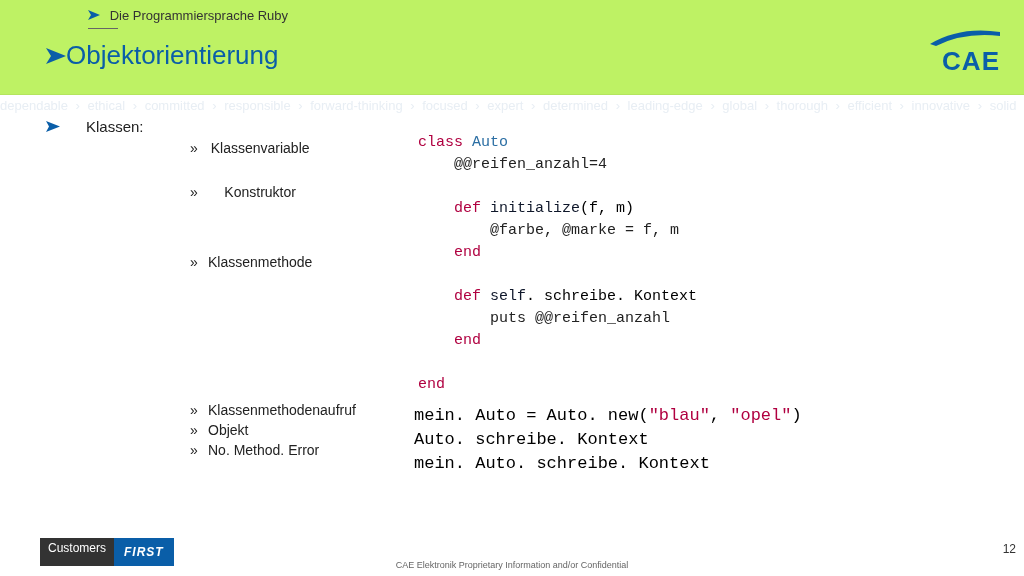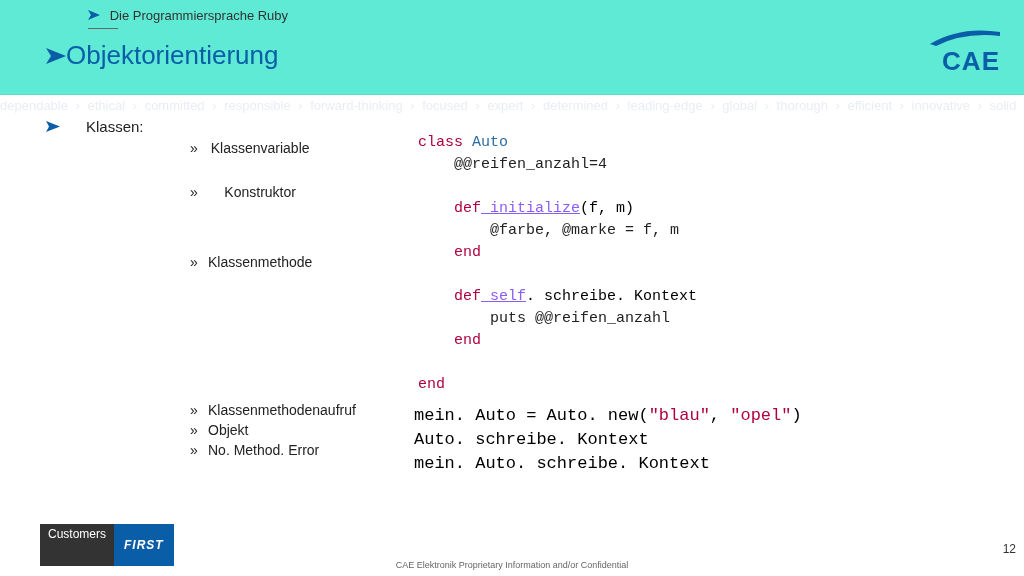--- a/index.html
+++ b/index.html
@@ -18,21 +18,21 @@
     padding: 95px 0 0 0;
     word-spacing: 4px;
     z-index: 0;
     overflow: hidden;
     user-select: none;
   }
   .bg-words span { white-space: nowrap; }
   .header-bar {
     position: absolute; top: 0; left: 0; right: 0;
     height: 95px;
-    background: #5eead4;
+    background: #bef264;
     z-index: 2;
     border-bottom: 1px solid rgba(0,0,0,0.05);
   }
   .breadcrumb {
     position: absolute; top: 8px; left: 88px;
     font-size: 13px; color: #333;
   }
   .breadcrumb-chevron {
     display: inline-block; margin-right: 6px;
     color: #0a5ea8;
@@ -109,21 +109,21 @@
     position: absolute; top: 292px; left: 412px;
     background: #fff;
     padding: 2px 10px 2px 2px;
     font-family: "Courier New", monospace;
     font-size: 17px;
     line-height: 24px;
     white-space: pre;
   }
   .kw { color: #b00040; }
   .cls { color: #2b6ea3; }
-  .fn  { color: #8b5cf6; text-decoration: underline; }
+  .fn  { color: #0f172a; }
   .str { color: #b00040; }
   .var { color: #222; }
   .footer {
     position: absolute; bottom: 6px; left: 0; right: 0;
     z-index: 2;
     text-align: center;
     font-size: 9px; color: #666; margin-top: 6px;
   }
   .page-num {
     position: absolute; bottom: 20px; right: 8px;
@@ -135,21 +135,21 @@
     display: flex; align-items: stretch;
     font-size: 12px;
   }
   .cf-left {
     background: #333; color: #fff;
     padding: 3px 8px;
     font-weight: 400;
   }
   .cf-right {
     background: #0a5ea8; color: #fff;
-    padding: 14px 10px;
+    padding: 7px 10px;
     font-style: italic; font-weight: 700;
     letter-spacing: 1px;
   }
   .chev-big svg, .chev-sm svg { display: block; }
 </style>
 </head>
 <body>
 
 <div class="bg-words">
   <span>dependable › ethical › committed › responsible › forward-thinking › focused › expert › determined › leading-edge › global › thorough › efficient › innovative › solid › local › dependable › ethical › committed › responsible › authentic › creative › confident › easy-to-do › efficient › innovative › conscientious › caring › solution-minded › flexible › experienced › balanced › accommodating › experienced › leader › honest › accommodating › thorough › efficient › innovative › conscientious › caring › solution-minded › flexible › experienced › balanced › leading-edge › reliable › credible › focused › solution-minded › flexible › experienced › proud › passionate › creative › credible › solution-minded › leader › efficient › innovative › creative › credible › thorough › efficient › innovative › conscientious › caring › nt › easy-to-do-business-with › proven › forward-thinking › focused › expert › determined › responsive › dicated › proven › forward-thinking › focused › expert › determined › passionate › respected › solution-minded › flexible › experienced › responsible › leading-edge › focused › expert › determined › forward-thinking › focused › expert › determined › leading-edge › global › thorough › innovative › authentic › creative › confident › authentic › easy-to-do-business-with › realistic › strong › dedicated › passionate › respected › solution-minded › conscientious › caring › solution-minded › realistic › strong › dedicated</span>

